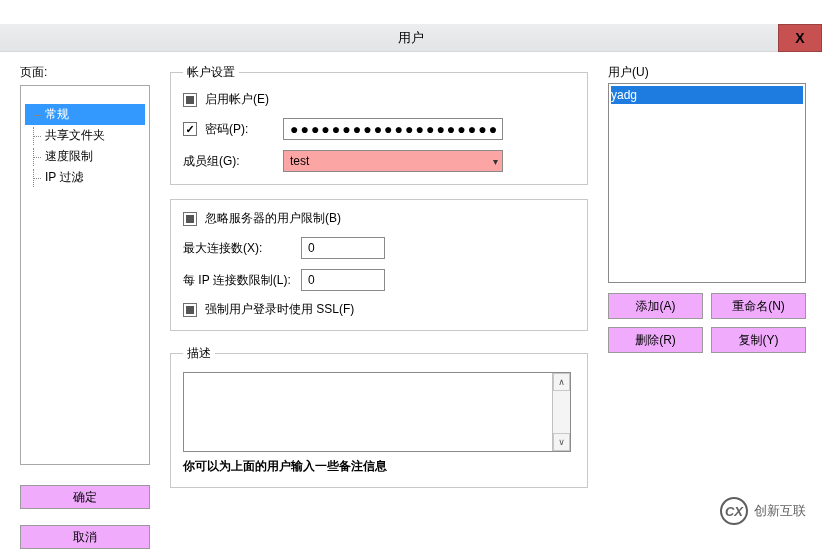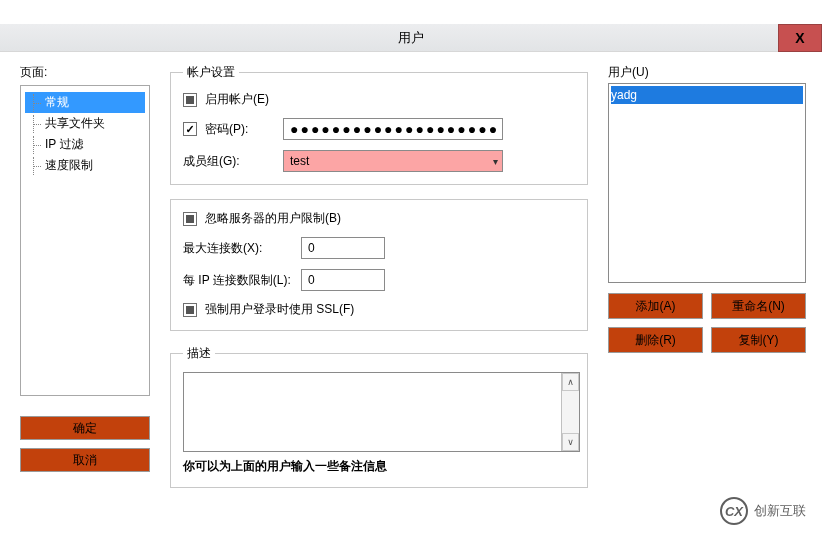--- a/index.html
+++ b/index.html
@@ -49,23 +49,23 @@
     gap: 18px;
   }
   .left-col {
     width: 130px;
     display: flex;
     flex-direction: column;
   }
   .page-label { margin-bottom: 4px; }
   .page-tree {
     border: 1px solid #a8a8a8;
-    height: 311px;
-    background: #fff;
-    padding: 6px 4px;
+    height: 380px;
+    background: #fff;
+    padding: 18px 4px;
     position: relative;
   }
   .tree-item {
     padding: 2px 4px 2px 20px;
     white-space: nowrap;
     cursor: default;
     position: relative;
   }
   .tree-item::before {
     content: "";
@@ -83,32 +83,32 @@
     top: 50%;
     border-top: 1px dotted #888;
     width: 8px;
   }
   .tree-item.selected {
     background: #3399ff;
     color: #fff;
   }
   .btn {
     height: 24px;
-    background: #c2410c;
+    background: #f0abfc;
     border: 1px solid #9a9a9a;
     display: flex;
     align-items: center;
     justify-content: center;
     cursor: default;
   }
-  .left-btns { margin-top: 20px; display: flex; flex-direction: column; gap: 8px; }
+  .left-btns { margin-top: 20px; display: flex; flex-direction: column; gap: 16px; }
   .middle-col { flex: 1; display: flex; flex-direction: column; gap: 14px; }
   fieldset {
     border: 1px solid #c8c8c8;
-    padding: 10px 7px 12px 12px;
+    padding: 10px 16px 12px 12px;
     position: relative;
   }
   legend { padding: 0 4px; font-size: 12px; }
   .row { display: flex; align-items: center; gap: 8px; margin-bottom: 10px; }
   .row:last-child { margin-bottom: 0; }
   .chk {
     width: 14px; height: 14px;
     border: 1px solid #707070;
     background: #fff;
     display: inline-flex;
@@ -235,22 +235,22 @@
   </div>
 </div>
 
 <div class="content">
 
   <div class="left-col">
     <div class="page-label">页面:</div>
     <div class="page-tree">
       <div class="tree-item selected">常规</div>
       <div class="tree-item">共享文件夹</div>
+      <div class="tree-item">速度限制</div>
       <div class="tree-item">IP 过滤</div>
-      <div class="tree-item">速度限制</div>
     </div>
     <div class="left-btns">
       <div class="btn">确定</div>
       <div class="btn">取消</div>
     </div>
   </div>
 
   <div class="middle-col">
 
     <fieldset>

